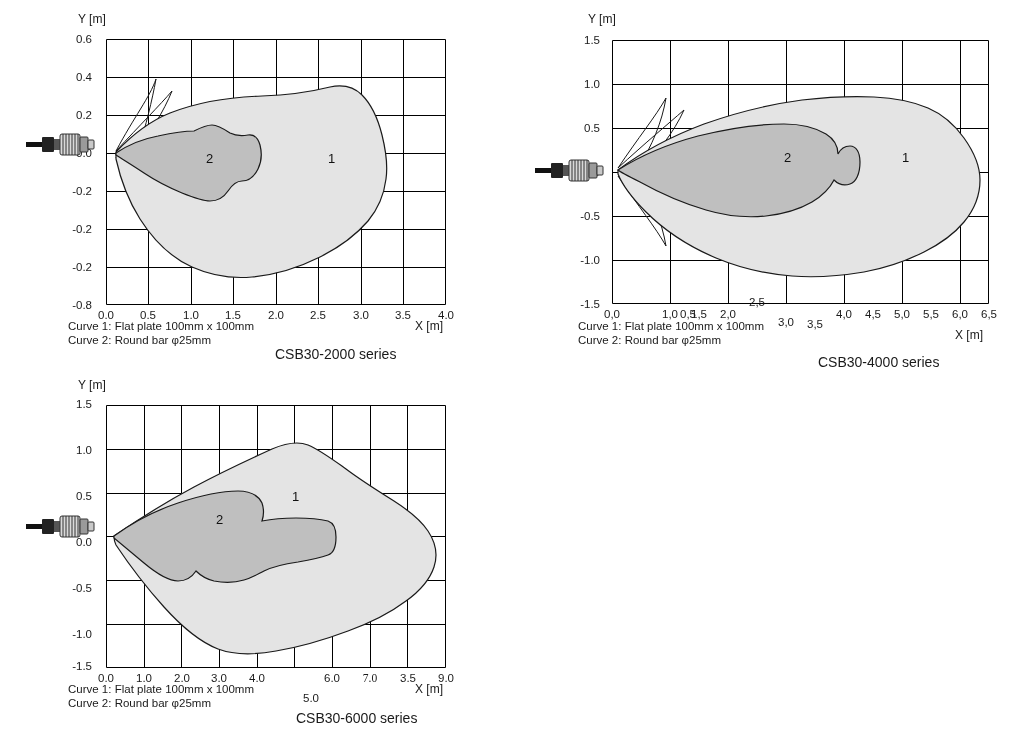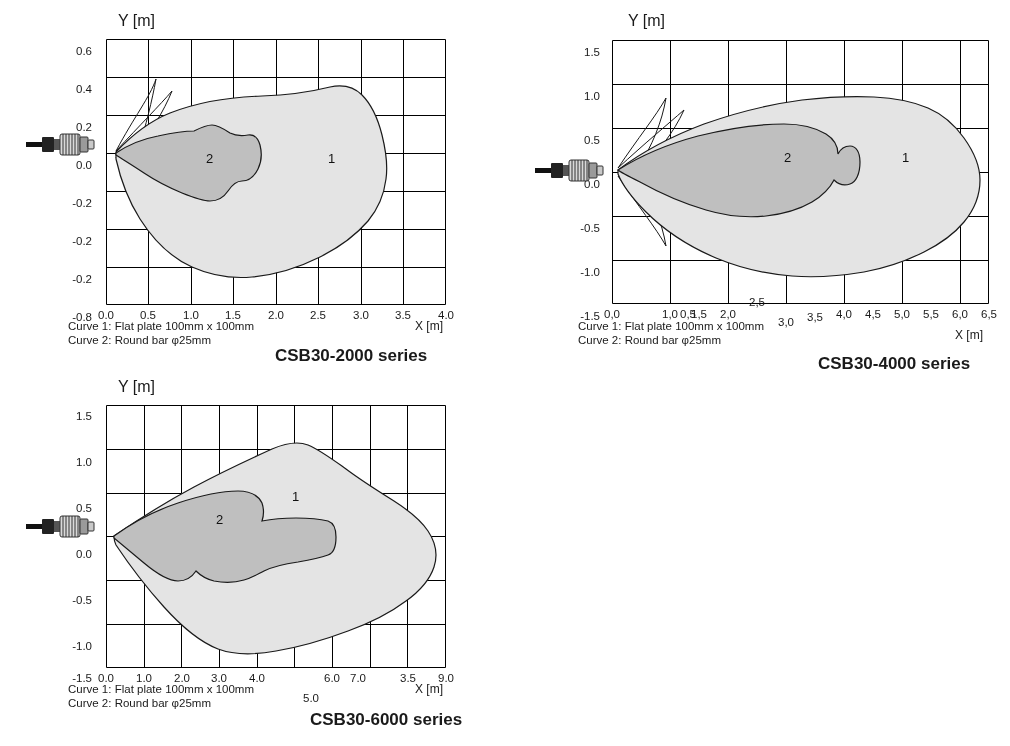--- a/index.html
+++ b/index.html
@@ -17,59 +17,57 @@
   }
   .chart-block {
     position: absolute;
   }
   #chart-0 { left: 10px;  top: 6px;  width: 470px; height: 360px; }
   #chart-1 { left: 530px; top: 6px;  width: 470px; height: 360px; }
   #chart-2 { left: 10px;  top: 370px; width: 470px; height: 370px; }
 
   .axis-label-y {
     position: absolute;
-    font-size: 16px;
-    white-space: nowrap;
-    margin-left: 40px;
+    font-size: 12px;
+    white-space: nowrap;
   }
   .axis-label-x {
     position: absolute;
     font-size: 12px;
     white-space: nowrap;
   }
   .plot-area {
     position: absolute;
     border: none;
   }
   .plot-svg {
     display: block;
   }
   .tick-y {
     position: absolute;
     font-size: 11.5px;
     text-align: right;
     white-space: nowrap;
-    margin-top: 12px;
   }
   .tick-x {
     position: absolute;
     font-size: 11.5px;
     text-align: center;
     white-space: nowrap;
   }
   .curve-notes {
     position: absolute;
     font-size: 11.5px;
     line-height: 14px;
     white-space: nowrap;
   }
   .series-title {
     position: absolute;
-    font-size: 17px;
-    font-weight: bold;
+    font-size: 14px;
+    font-weight: normal;
     white-space: nowrap;
   }
   .sensor-icon {
     position: absolute;
   }
 </style>
 </head>
 <body>
 
 <div class="chart-block" id="chart-0">
@@ -245,21 +243,21 @@
     </svg>
   </div>
 
   <div class="tick-x" style="left:68px; top:302px; width:28px;">0,0</div>
   <div class="tick-x" style="left:97px; top:302px; width:28px;margin-left:47px;">0,5</div>
   <div class="tick-x" style="left:126px; top:302px; width:28px;">1,0</div>
   <div class="tick-x" style="left:155px; top:302px; width:28px;">1,5</div>
   <div class="tick-x" style="left:184px; top:302px; width:28px;">2,0</div>
   <div class="tick-x" style="left:213px; top:290px; width:28px;">2,5</div>
   <div class="tick-x" style="left:242px; top:302px; width:28px;margin-top:8px;">3,0</div>
-  <div class="tick-x" style="left:271px; top:305px; width:28px;">3,5</div>
+  <div class="tick-x" style="left:271px; top:312px; width:28px;">3,5</div>
   <div class="tick-x" style="left:300px; top:302px; width:28px;">4,0</div>
   <div class="tick-x" style="left:329px; top:302px; width:28px;">4,5</div>
   <div class="tick-x" style="left:358px; top:302px; width:28px;">5,0</div>
   <div class="tick-x" style="left:387px; top:302px; width:28px;">5,5</div>
   <div class="tick-x" style="left:416px; top:302px; width:28px;">6,0</div>
   <div class="tick-x" style="left:445px; top:302px; width:28px;">6,5</div>
 
   <div class="axis-label-x" style="left:425px; top:322px;">X [m]</div>
 
   <div class="curve-notes" style="left:48px; top:313px;">
@@ -341,25 +339,25 @@
     </svg>
   </div>
 
   <div class="tick-x" style="left:78px; top:302px; width:36px;">0.0</div>
   <div class="tick-x" style="left:116px; top:302px; width:36px;">1.0</div>
   <div class="tick-x" style="left:154px; top:302px; width:36px;">2.0</div>
   <div class="tick-x" style="left:191px; top:302px; width:36px;">3.0</div>
   <div class="tick-x" style="left:229px; top:302px; width:36px;">4.0</div>
   <div class="tick-x" style="left:283px; top:302px; width:36px;margin-top:20px;">5.0</div>
   <div class="tick-x" style="left:304px; top:302px; width:36px;">6.0</div>
-  <div class="tick-x" style="left:330px; top:302px; width:36px;">7.0</div>
+  <div class="tick-x" style="left:342px; top:302px; width:36px;font-family:Liberation Serif, serif;">7.0</div>
   <div class="tick-x" style="left:380px; top:302px; width:36px;">3.5</div>
   <div class="tick-x" style="left:418px; top:302px; width:36px;">9.0</div>
 
   <div class="axis-label-x" style="left:405px; top:312px;">X [m]</div>
 
   <div class="curve-notes" style="left:58px; top:312px;">
     <div>Curve 1: Flat plate 100mm x 100mm</div>
     <div>Curve 2: Round bar φ25mm</div>
   </div>
 
-  <div class="series-title" style="left:300px; top:340px;">CSB30-6000 series</div>
+  <div class="series-title" style="left:286px; top:340px;">CSB30-6000 series</div>
 </div>
 
 </body></html>

